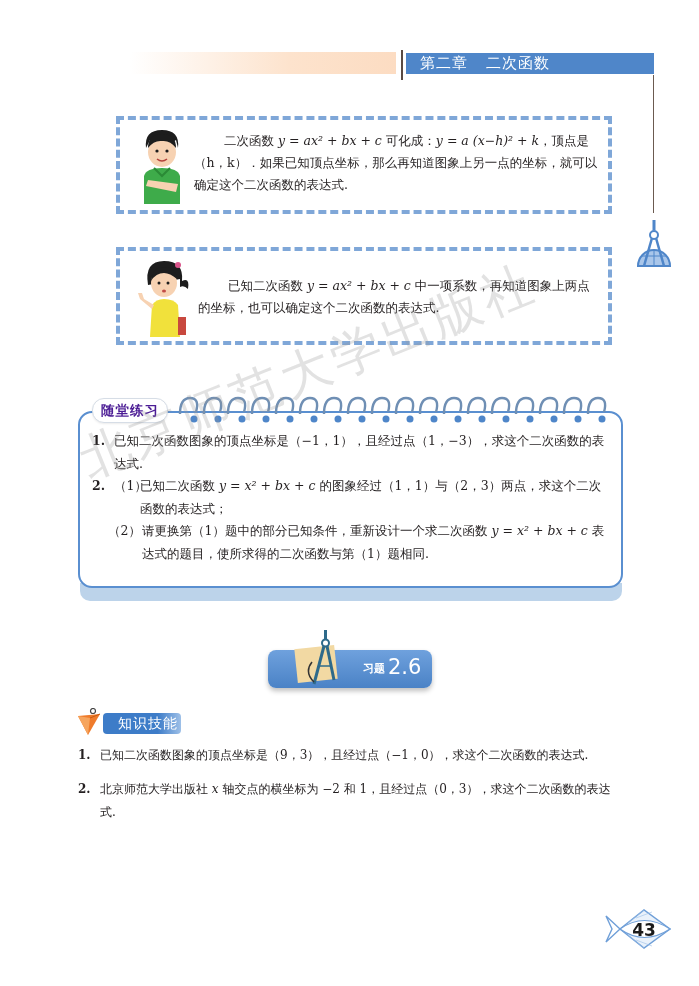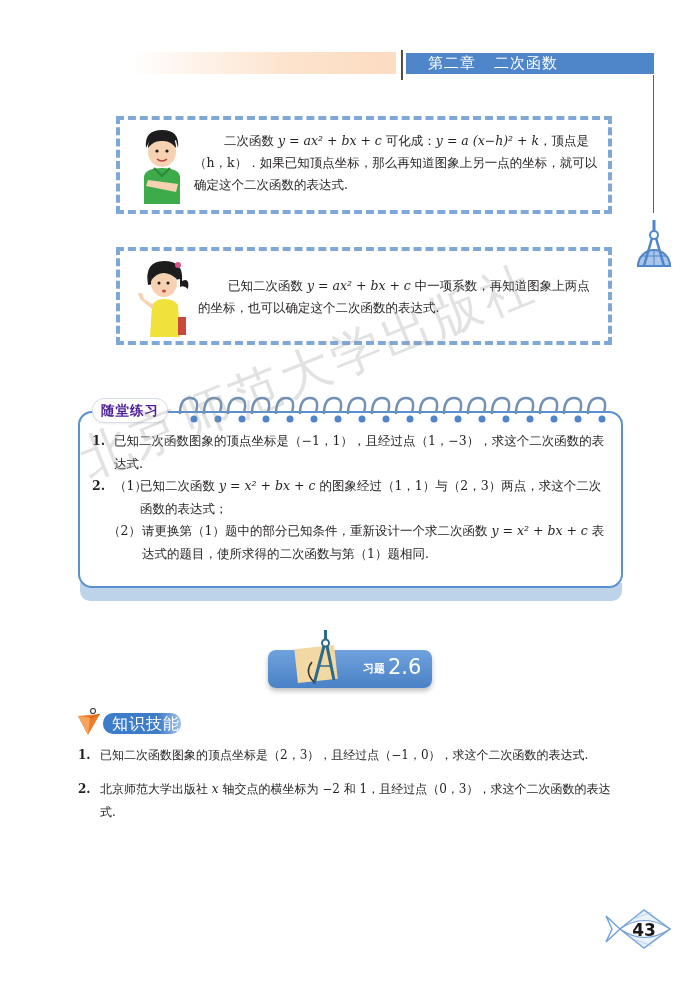--- a/index.html
+++ b/index.html
@@ -8,21 +8,21 @@
 
     
     .hdr-fade {
       position: absolute; left: 130px; top: 52px; width: 266px; height: 22px;
       background: linear-gradient(to right, rgba(253,222,196,0) 0%, #fde3cd 60%, #fcdcc2 100%);
     }
     .hdr-divider { position: absolute; left: 401px; top: 50px; width: 2px; height: 30px; background: #5a4a42; }
     .hdr-bar {
       position: absolute; left: 406px; top: 53px; width: 248px; height: 21px;
       background: #4f86c9; color: #fff; font-family: "DejaVu Sans", sans-serif;
-      font-size: 15px; line-height: 21px; padding-left: 22px; letter-spacing: 1px;
+      font-size: 15px; line-height: 21px; padding-left: 14px; letter-spacing: 1px;
     }
     .hdr-bar .gap { display: inline-block; width: 18px; }
     .side-line { position: absolute; left: 653px; top: 75px; width: 1px; height: 138px; background: #6b5a50; }
     .side-icon { position: absolute; left: 636px; top: 220px; width: 36px; height: 50px; }
 
     
     .note {
       position: absolute; left: 116px; width: 496px;
       border: 4px dashed #7fa7d8; background: #fff;
     }
@@ -87,23 +87,23 @@
     .ex-label {
       position: absolute; left: 363px; top: 655px; color: #fff; font-family: "DejaVu Sans", sans-serif;
     }
     .ex-label .pre { font-size: 11px; font-weight: bold; vertical-align: 2px; margin-right: 3px; }
     .ex-label .num { font-size: 21px; }
 
     
     .ks-icon { position: absolute; left: 76px; top: 708px; width: 26px; height: 28px; }
     .ks-pill {
       position: absolute; left: 103px; top: 713px; width: 78px; height: 21px;
-      background: linear-gradient(to right, #3d7cc8 70%, #9ec0e8 100%); border-radius: 10px;
-      color: #fff; font-family: "DejaVu Sans", sans-serif; font-size: 16px; line-height: 21px;
-      padding-left: 9px; letter-spacing: 1px;
+      background: linear-gradient(to right, #3d7cc8 70%, #9ec0e8 100%); border-radius: 4px;
+      color: #fff; font-family: "DejaVu Sans", sans-serif; font-size: 14px; line-height: 21px;
+      padding-left: 15px; letter-spacing: 1px;
     }
     .ks-body {
       position: absolute; left: 78px; top: 744px; width: 548px; font-size: 12px; line-height: 23px;
       font-family: "DejaVu Serif", serif;
     }
     .ks-item { position: relative; padding-left: 22px; margin-bottom: 11px; }
     .ks-item .num { position: absolute; left: 0; top: 0; font-weight: bold; }
 
     
     .page-fish { position: absolute; left: 604px; top: 908px; width: 70px; height: 42px; }
@@ -244,21 +244,21 @@
   <circle cx="17" cy="3" r="2.5" fill="none" stroke="#444" stroke-width="1.2"></circle>
   <path d="M2 8 L24 6 L12 27 Z" fill="#ef7b2b"></path>
   <path d="M2 8 L14 10 L12 27 Z" fill="#f6a55e"></path>
   <path d="M14 10 L24 6" stroke="#c85a12" stroke-width="1"></path>
 </svg>
 <div class="ks-pill">知识技能</div>
 
 <div class="ks-body">
   <div class="ks-item">
     <span class="num">1.</span>
-    <span>已知二次函数图象的顶点坐标是（2，3），且经过点（−1，0），求这个二次函数的表达式.</span>
+    <span>已知二次函数图象的顶点坐标是（9，3），且经过点（−1，0），求这个二次函数的表达式.</span>
   </div>
   <div class="ks-item">
     <span class="num">2.</span>
     <span>北京师范大学出版社 </span><span class="math">x</span><span> 轴交点的横坐标为 −2 和 1，且经过点（0，3），求这个二次函数的表达式.</span>
   </div>
 </div>
 
 <svg class="page-fish" viewBox="0 0 70 42">
   <path d="M2 8 L16 21 L2 34 L8 21 Z" fill="none" stroke="#6f9fd8" stroke-width="1.4"></path>
   <path d="M16 21 L40 2 L66 21 L40 40 Z" fill="#eaf2fb" stroke="#6f9fd8" stroke-width="1.4"></path>

